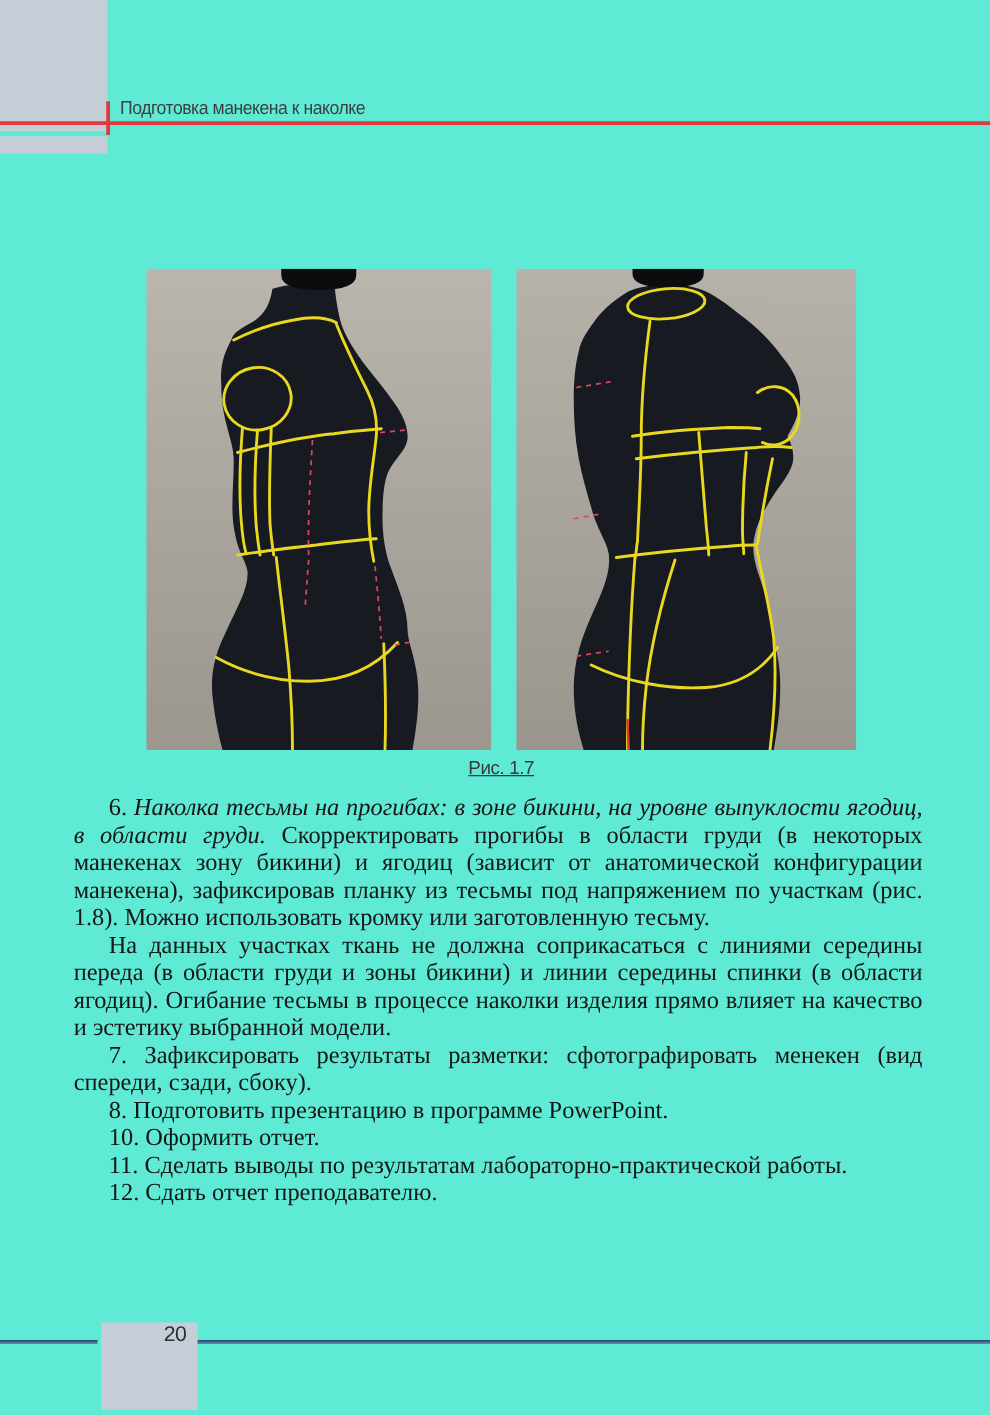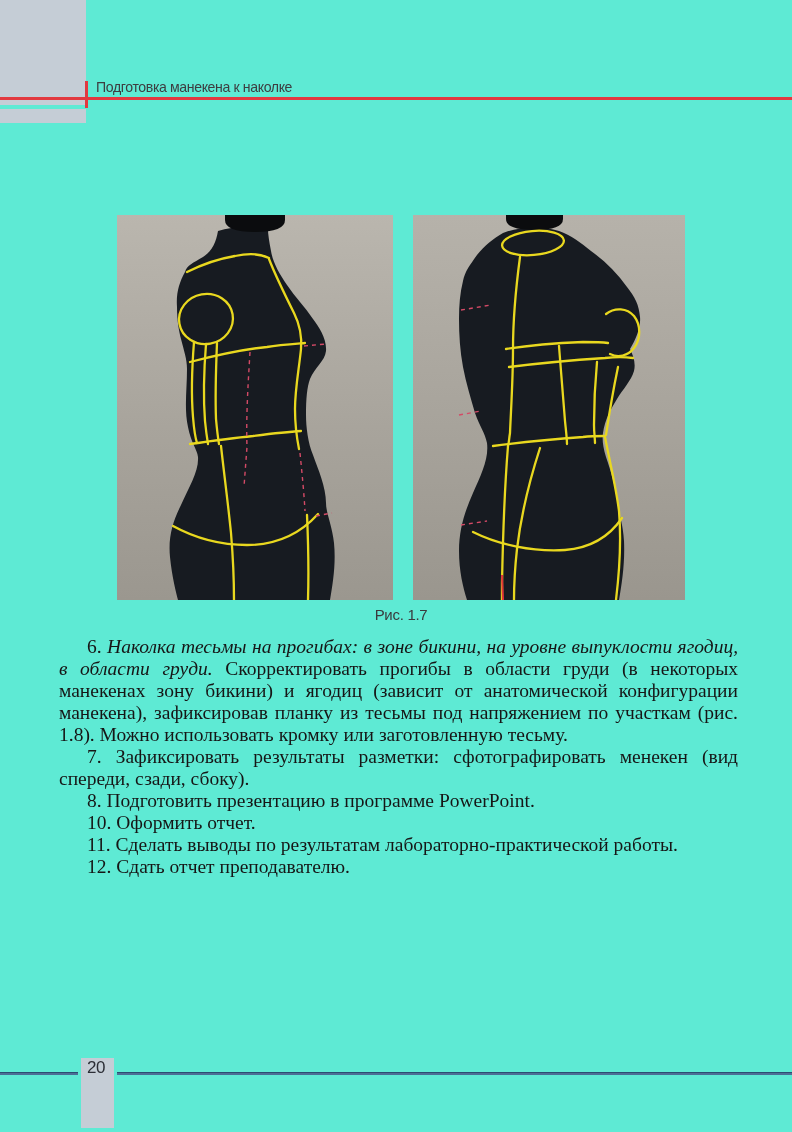--- a/index.html
+++ b/index.html
@@ -21,26 +21,26 @@
   .p-std{text-indent:28px;}
   .em{font-style:italic;}
   .text-top{top:112px;}
   .text-main{top:636px;}
   
   .photo{position:absolute;top:215px;display:block;}
   .photo-left{left:117px;}
   .photo-right{left:413px;}
   .caption{position:absolute;left:117px;top:606px;width:568px;text-align:center;
        font-family:"Liberation Sans","DejaVu Sans",sans-serif;font-size:15px;
-       letter-spacing:-0.3px;color:#3a3a3d;}
+       letter-spacing:-0.3px;color:#3a3a3d;text-decoration:underline;}
   
   .f-rule{position:absolute;top:1072px;height:2px;background:#4b6e95;border-top:1px solid #2c4d72;}
   .f-rule-l{left:0;width:78px;}
   .f-rule-r{left:117px;width:675px;}
-  .footer-tab{position:absolute;left:81px;top:1058px;width:33px;height:70px;background:#c5cdd6;}
+  .footer-tab{position:absolute;left:81px;top:1058px;width:33px;height:70px;background:#c5cdd6;padding-left:44px;}
   .page-num{display:block;padding:0 0 0 6px;font-family:"Liberation Sans","DejaVu Sans",sans-serif;
        font-size:17px;line-height:20px;letter-spacing:-0.5px;color:#2c2e36;}
 </style>
 </head>
 <body>
 
 <div class="page">
 
   <div class="corner-block"></div>
   <div class="corner-strip"></div>
@@ -124,20 +124,21 @@
       <path d="M46,200 L68,196"></path>
       <path d="M48,310 L74,306"></path>
     </g>
     <path stroke="#e03338" stroke-width="2" fill="none" d="M89,360 L90,385"></path>
   </svg>
 
   <div class="caption">Рис. 1.7</div>
 
   <div class="text-block text-main">
     <p class="p-std"><span>6. </span><span class="em">Наколка тесьмы на прогибах: в зоне бикини, на уровне выпуклости ягодиц, в области груди.</span><span> Скорректировать прогибы в области груди (в некоторых манекенах зону бикини) и ягодиц (зависит от анатомической конфигурации манекена), зафиксировав планку из тесьмы под напряжением по участкам (рис. 1.8). Можно использовать кромку или заготовленную тесьму.</span></p>
+    <p class="p-std">На данных участках ткань не должна соприкасаться с линиями середины переда (в области груди и зоны бикини) и линии середины спинки (в области ягодиц). Огибание тесьмы в процессе наколки изделия прямо влияет на качество и эстетику выбранной модели.</p>
     <p class="p-std">7. Зафиксировать результаты разметки: сфотографировать менекен (вид спереди, сзади, сбоку).</p>
     <p class="p-std">8. Подготовить презентацию в программе PowerPoint.</p>
     <p class="p-std">10. Оформить отчет.</p>
     <p class="p-std">11. Сделать выводы по результатам лабораторно-практической работы.</p>
     <p class="p-std">12. Сдать отчет преподавателю.</p>
   </div>
 
   <div class="f-rule f-rule-l"></div>
   <div class="f-rule f-rule-r"></div>
   <div class="footer-tab">

